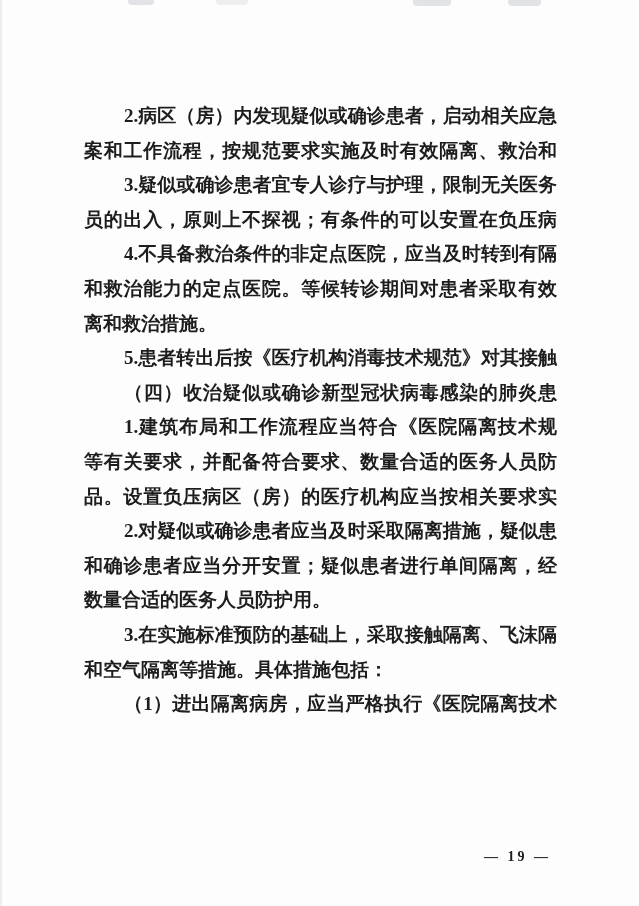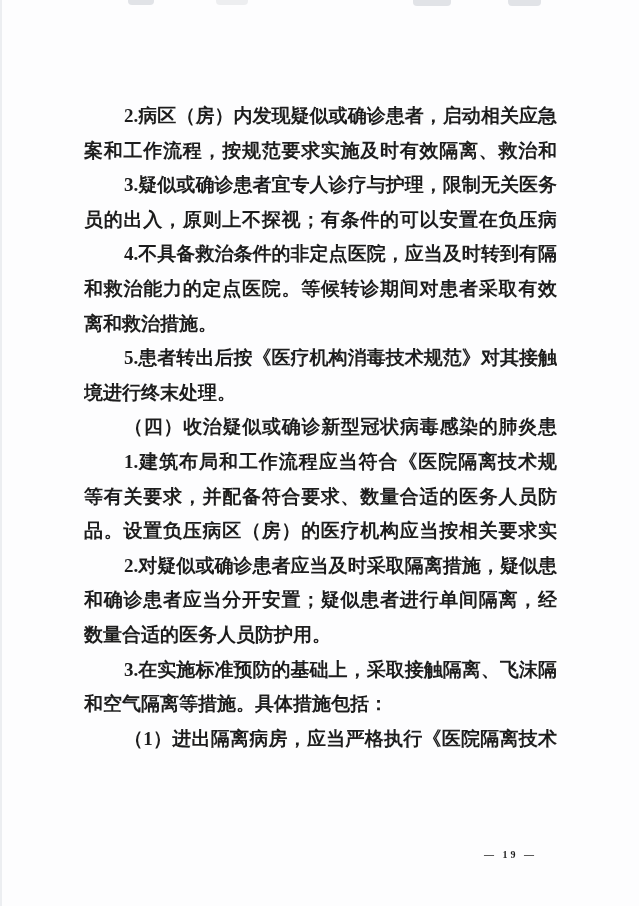--- a/index.html
+++ b/index.html
@@ -54,21 +54,21 @@
   .line.indent { padding-left: 40px; }
   .line.fill {
     text-align: justify;
     text-align-last: justify;
     text-justify: inter-ideograph;
   }
   .footer {
     position: absolute;
     left: 484px;
     top: 849px;
-    font-size: 10px;
+    font-size: 14px;
     font-weight: 600;
     letter-spacing: 3px;
     color: #1d1d1d;
     white-space: nowrap;
   }
 </style>
 </head>
 <body>
 
 <div class="page">
@@ -80,21 +80,20 @@
 
   <div class="textblock">
       <div class="line indent fill">2.病区（房）内发现疑似或确诊患者，启动相关应急预</div>
       <div class="line fill">案和工作流程，按规范要求实施及时有效隔离、救治和转诊。</div>
       <div class="line indent fill">3.疑似或确诊患者宜专人诊疗与护理，限制无关医务人</div>
       <div class="line fill">员的出入，原则上不探视；有条件的可以安置在负压病房。</div>
       <div class="line indent fill">4.不具备救治条件的非定点医院，应当及时转到有隔离</div>
       <div class="line fill">和救治能力的定点医院。等候转诊期间对患者采取有效的隔</div>
       <div class="line">离和救治措施。</div>
       <div class="line indent fill">5.患者转出后按《医疗机构消毒技术规范》对其接触环</div>
-      <div class="line">境进行终末处理。</div>
       <div class="line indent fill">（四）收治疑似或确诊新型冠状病毒感染的肺炎患者的</div>
       <div class="line indent fill">1.建筑布局和工作流程应当符合《医院隔离技术规范》</div>
       <div class="line fill">等有关要求，并配备符合要求、数量合适的医务人员防护用</div>
       <div class="line fill">品。设置负压病区（房）的医疗机构应当按相关要求实施规</div>
       <div class="line indent fill">2.对疑似或确诊患者应当及时采取隔离措施，疑似患者</div>
       <div class="line fill">和确诊患者应当分开安置；疑似患者进行单间隔离，经病原</div>
       <div class="line">数量合适的医务人员防护用。</div>
       <div class="line indent fill">3.在实施标准预防的基础上，采取接触隔离、飞沫隔离</div>
       <div class="line">和空气隔离等措施。具体措施包括：</div>
       <div class="line indent fill">（1）进出隔离病房，应当严格执行《医院隔离技术规</div>

